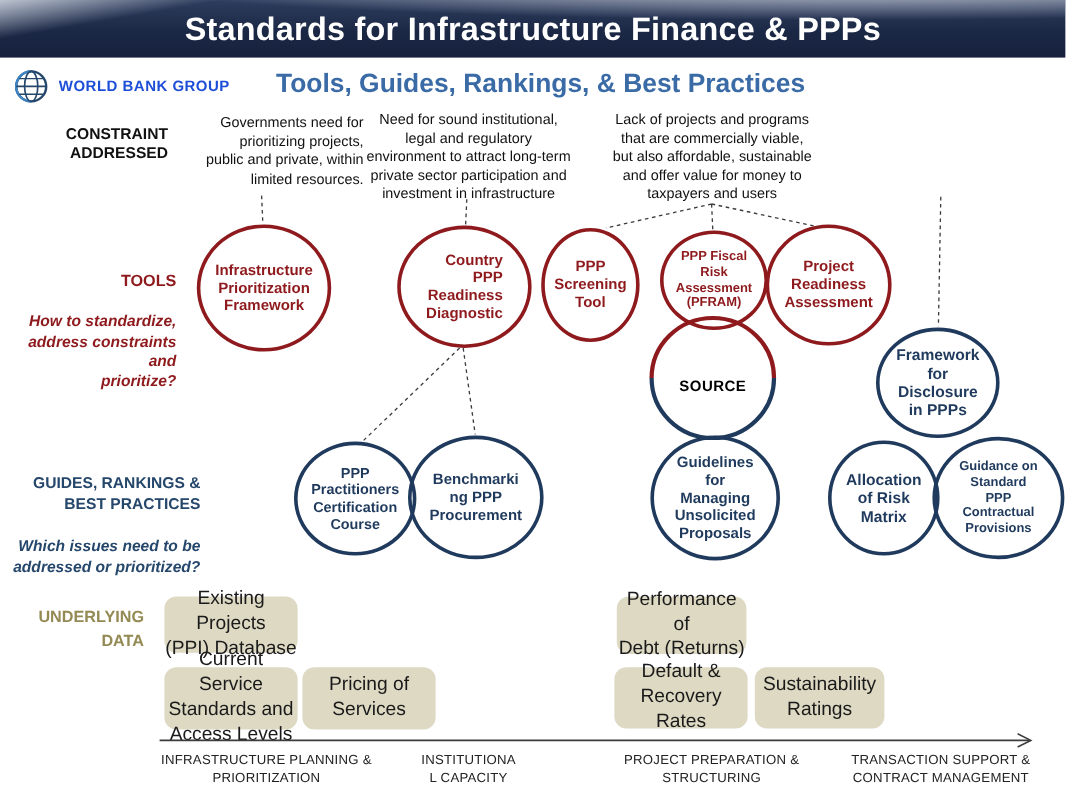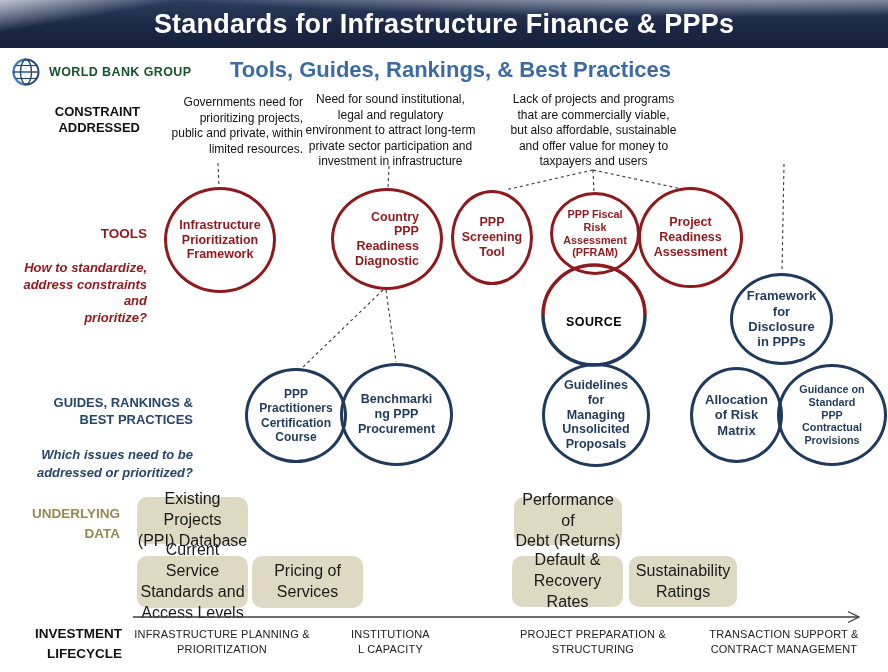--- a/index.html
+++ b/index.html
@@ -22,34 +22,34 @@
       linear-gradient(170deg, rgba(214,219,228,.85) 0%, rgba(214,219,228,0) 16%),
       radial-gradient(ellipse 130% 150% at 80% -55%, #eceef2 0%, #aab1c1 28%, rgba(27,40,69,0) 60%),
       linear-gradient(180deg, #2e3d5e 0%, var(--banner-navy) 55%, #16213c 100%);
   }
   .banner-title{
     width:100%;text-align:center;color:#fff;font-size:27px;font-weight:bold;
     line-height:48px;letter-spacing:.2px;
   }
 
   .logo{position:absolute;left:10px;top:56px;display:flex;align-items:center;gap:7px;}
-  .logo-text{font-size:12.5px;font-weight:bold;color:#14532d;letter-spacing:.4px;}
+  .logo-text{font-size:12.5px;font-weight:bold;color:#1d4ed8;letter-spacing:.4px;}
 
   .subtitle{
     position:absolute;left:230px;top:57px;width:470px;text-align:left;
     font-size:22px;font-weight:bold;color:var(--subtitle-blue);
   }
 
   .pre{white-space:pre-line;}
   .rlabel{position:absolute;text-align:right;font-weight:bold;white-space:pre-line;}
   .rlabel .q{font-weight:bold;font-style:italic;}
   .lbl-constraint{left:0;width:140px;top:104px;font-size:13px;color:#111;line-height:1.25;}
   .lbl-tools{left:0;width:147px;top:207px;color:var(--tool-red);font-size:13.5px;line-height:1.3;}
   .lbl-tools .q{font-size:13px;}
-  .lbl-guides{left:0;width:167px;top:376px;color:#25476b;font-size:13px;line-height:1.35;margin-left:26px;}
+  .lbl-guides{left:0;width:167px;top:376px;color:#25476b;font-size:13px;line-height:1.35;}
   .lbl-guides .q{font-size:13px;}
   .lbl-underlying{left:0;width:120px;top:504px;color:var(--olive);font-size:13.5px;line-height:1.5;}
   .lbl-investment{left:0;width:122px;top:624px;color:#111;font-size:13.5px;line-height:1.45;}
 
   .constraint{
     position:absolute;font-size:12px;color:#111;text-align:center;
     white-space:pre-line;line-height:1.3;
   }
 
   .circle{
@@ -114,22 +114,20 @@
 prioritize?</div>
   </div>
   <div class="rlabel lbl-guides">
     <div class="pre">GUIDES, RANKINGS &amp;
 BEST PRACTICES</div>
     <div class="q pre">Which issues need to be
 addressed or prioritized?</div>
   </div>
   <div class="rlabel lbl-underlying">UNDERLYING
 DATA</div>
-  <div class="rlabel lbl-investment">INVESTMENT
-LIFECYCLE</div>
 
   <div class="constraint" style="left:133px;top:95px;width:170px;text-align:right;">Governments need for
 prioritizing projects,
 public and private, within
 limited resources.</div>
   <div class="constraint" style="left:288px;top:92px;width:205px;">Need for sound institutional,
 legal and regulatory
 environment to attract long-term
 private sector participation and
 investment in infrastructure</div>

